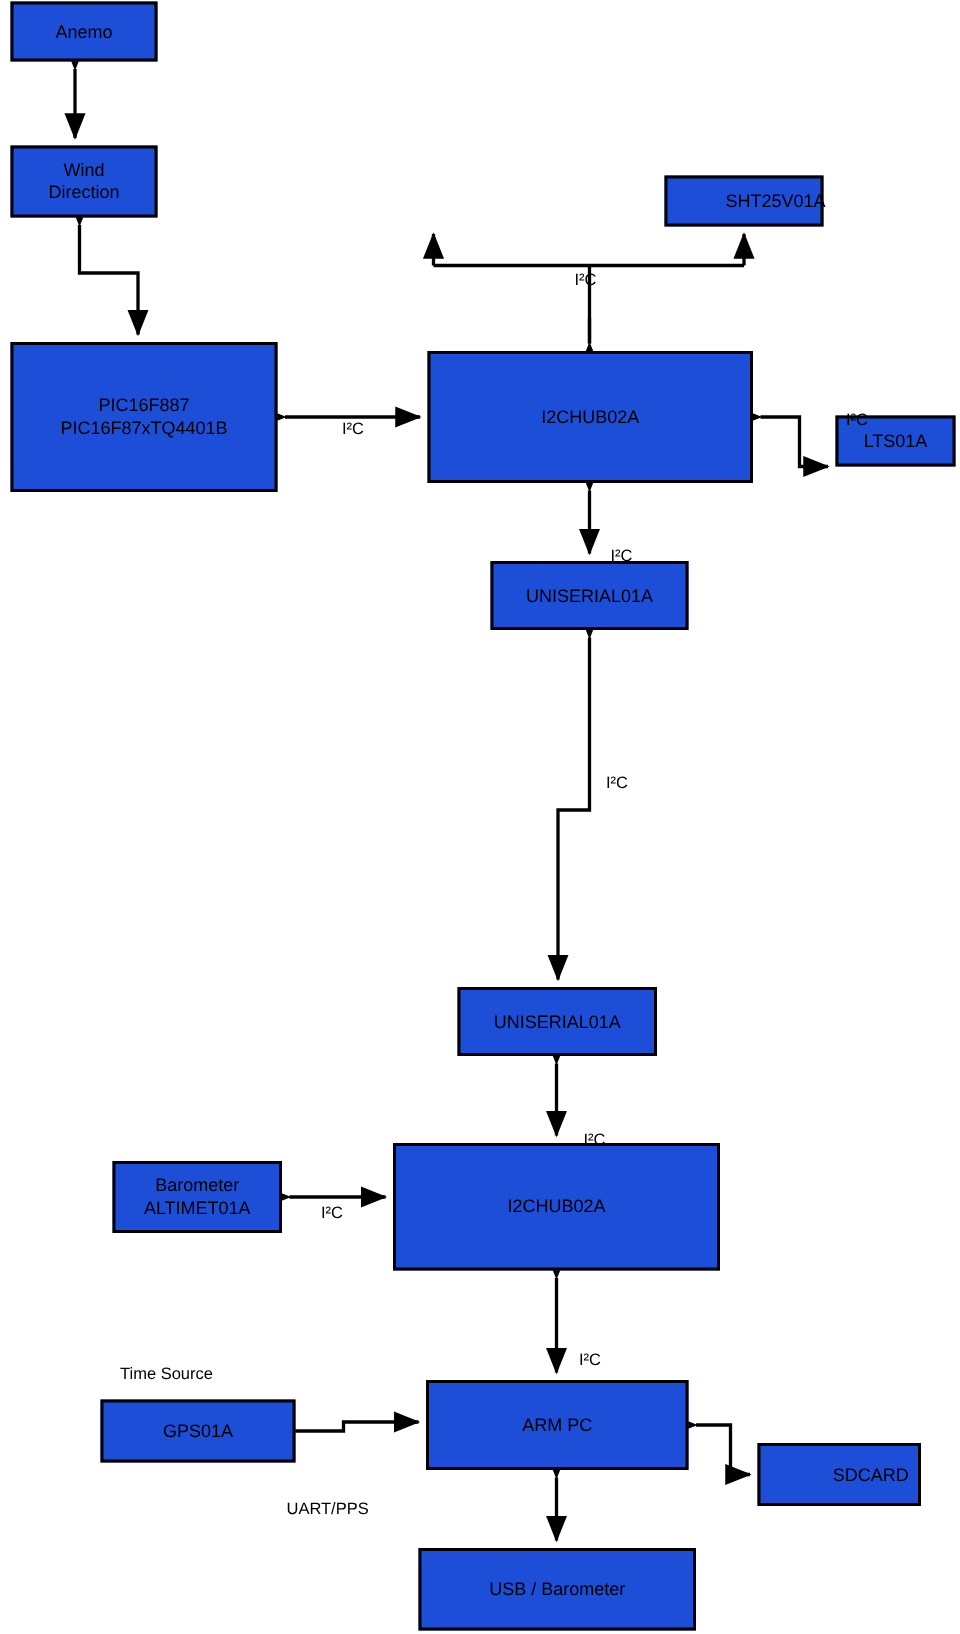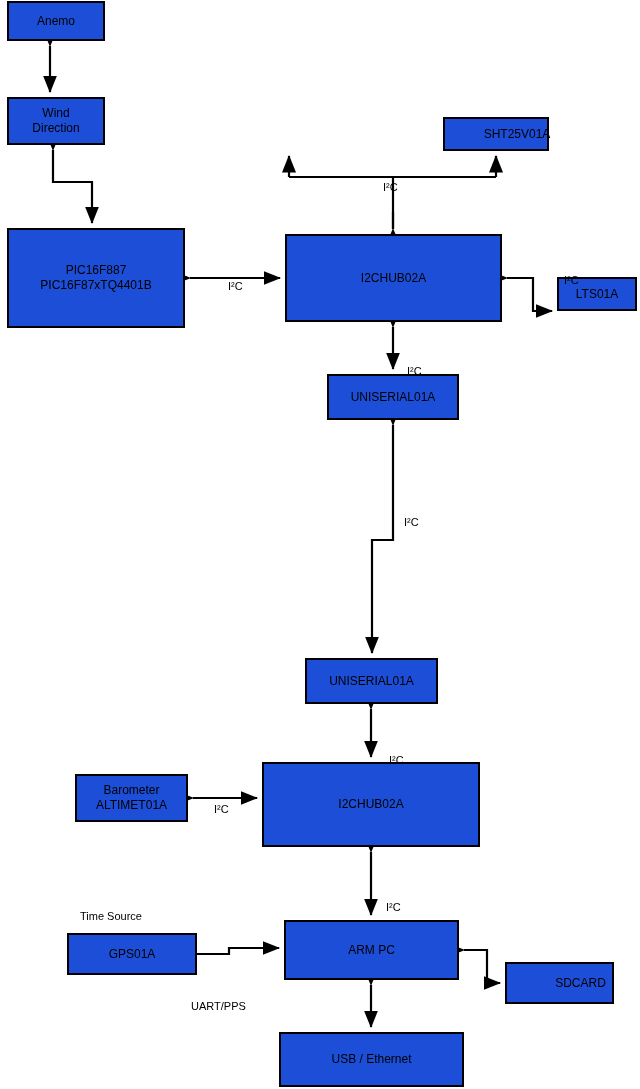--- a/index.html
+++ b/index.html
@@ -122,21 +122,21 @@
 
   <div class="node" style="left:75px; top:774px; width:113px; height:48px;">Barometer
 ALTIMET01A</div>
 
   <div class="node" style="left:284px; top:920px; width:175px; height:60px;text-align:right;">ARM PC</div>
 
   <div class="node" style="left:67px; top:933px; width:130px; height:42px;">GPS01A</div>
 
   <div class="node" style="left:505px; top:962px; width:109px; height:42px;padding-left:42px;">SDCARD</div>
 
-  <div class="node" style="left:279px; top:1032px; width:185px; height:55px;">USB / Ethernet</div>
+  <div class="node" style="left:279px; top:1032px; width:185px; height:55px;">USB / Barometer</div>
 
   <div class="edge-label" style="left:383px; top:153px;">I²C</div>
   <div class="edge-label" style="left:228px; top:252px;">I²C</div>
   <div class="edge-label" style="left:564px; top:246px;">I²C</div>
   <div class="edge-label" style="left:407px; top:337px;">I²C</div>
   <div class="edge-label" style="left:404px; top:488px;">I²C</div>
   <div class="edge-label" style="left:389px; top:726px;">I²C</div>
   <div class="edge-label" style="left:214px; top:775px;">I²C</div>
   <div class="edge-label" style="left:386px; top:873px;">I²C</div>
   <div class="edge-label" style="left:191px; top:972px;">UART/PPS</div>

